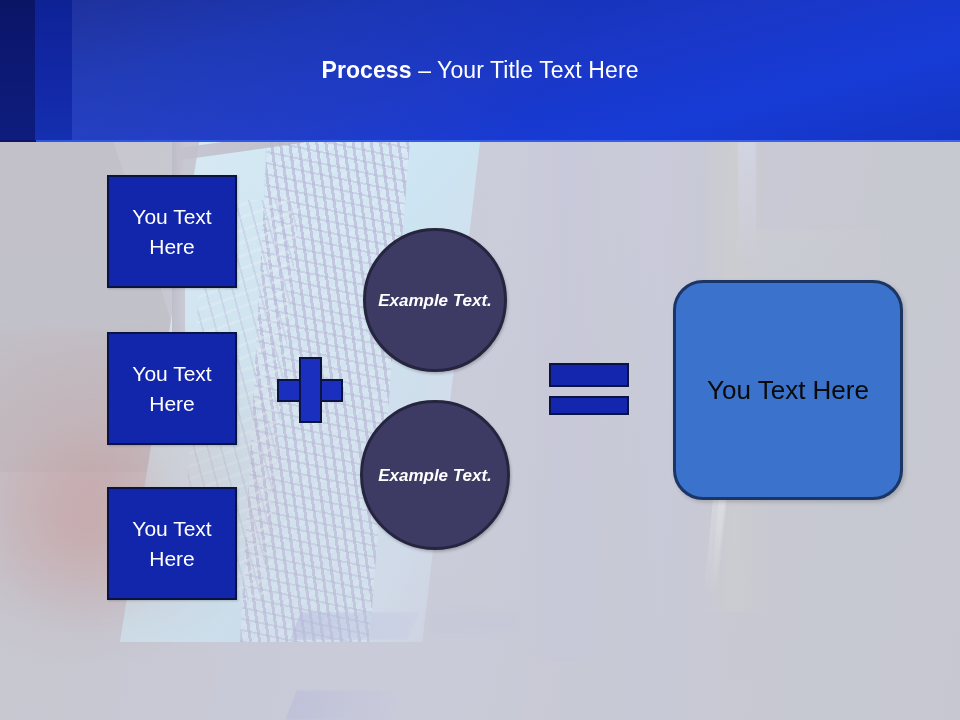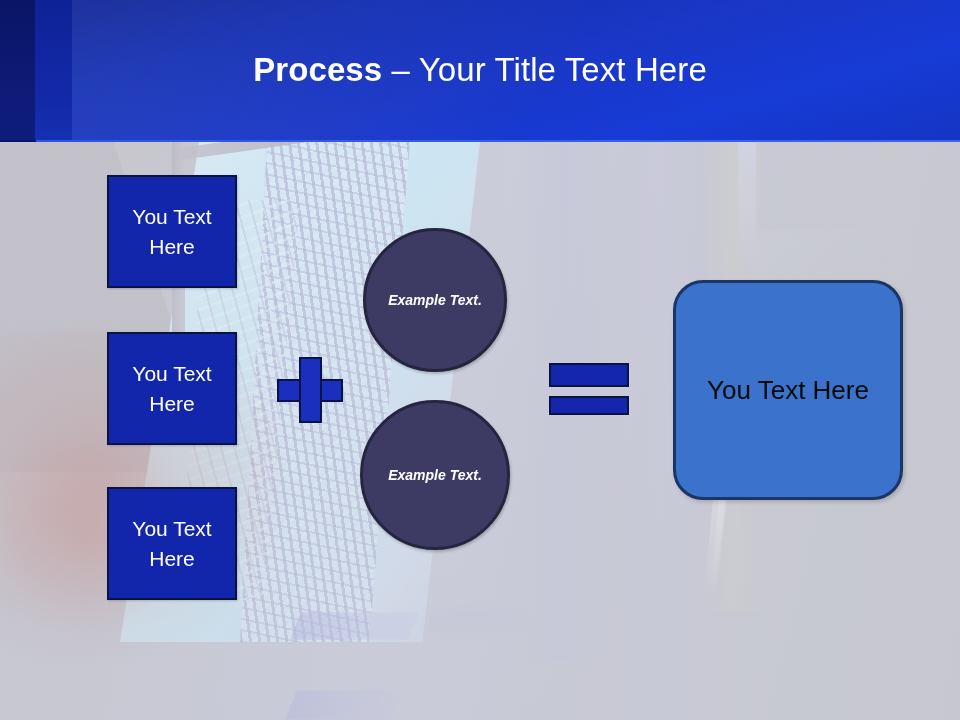--- a/index.html
+++ b/index.html
@@ -157,21 +157,21 @@
     background:linear-gradient(120deg,rgba(255,255,255,.07),rgba(255,255,255,0) 55%);
   }
   .hdr-rule{
     position:absolute;left:0;top:140px;width:960px;height:2px;
     background:linear-gradient(90deg,#0a1566 0%,#0a1566 36px,#2f55e0 36px,#3f63ea 100%);
   }
   .hdr-title{
     position:absolute;left:0;top:50px;width:960px;
     text-align:center;
     color:#ffffff;
-    font-size:33px;
+    font-size:23px;
     line-height:40px;
     letter-spacing:.1px;
     white-space:nowrap;
   }
   .hdr-title .strong{font-weight:700;}
   .hdr-title .light{font-weight:400;}
 
   
   .tbox{
     position:absolute;width:130px;height:113px;
@@ -195,21 +195,21 @@
   .plus .inner{
     position:absolute;left:24px;top:24px;width:18px;height:18px;background:#1a2fbe;
   }
 
   .circ{
     position:absolute;border-radius:50%;
     background:#3d3b63;
     border:3px solid #26253f;
     box-sizing:border-box;
     display:flex;align-items:center;justify-content:center;
-    color:#ffffff;font-size:14px;line-height:23px;font-weight:700;font-style:italic;
+    color:#ffffff;font-size:17px;line-height:23px;font-weight:700;font-style:italic;
     text-align:center;
     box-shadow:1px 2px 3px rgba(0,0,0,.22);
   }
   #circ1{left:363px;top:228px;width:144px;height:144px;}
   #circ2{left:360px;top:400px;width:150px;height:150px;}
 
   .eq{position:absolute;left:549px;top:363px;width:80px;height:50px;}
   .eq .ebar{
     position:absolute;left:0;width:80px;height:24px;
     background:#1326ad;border:2px solid #0b1440;box-sizing:border-box;

